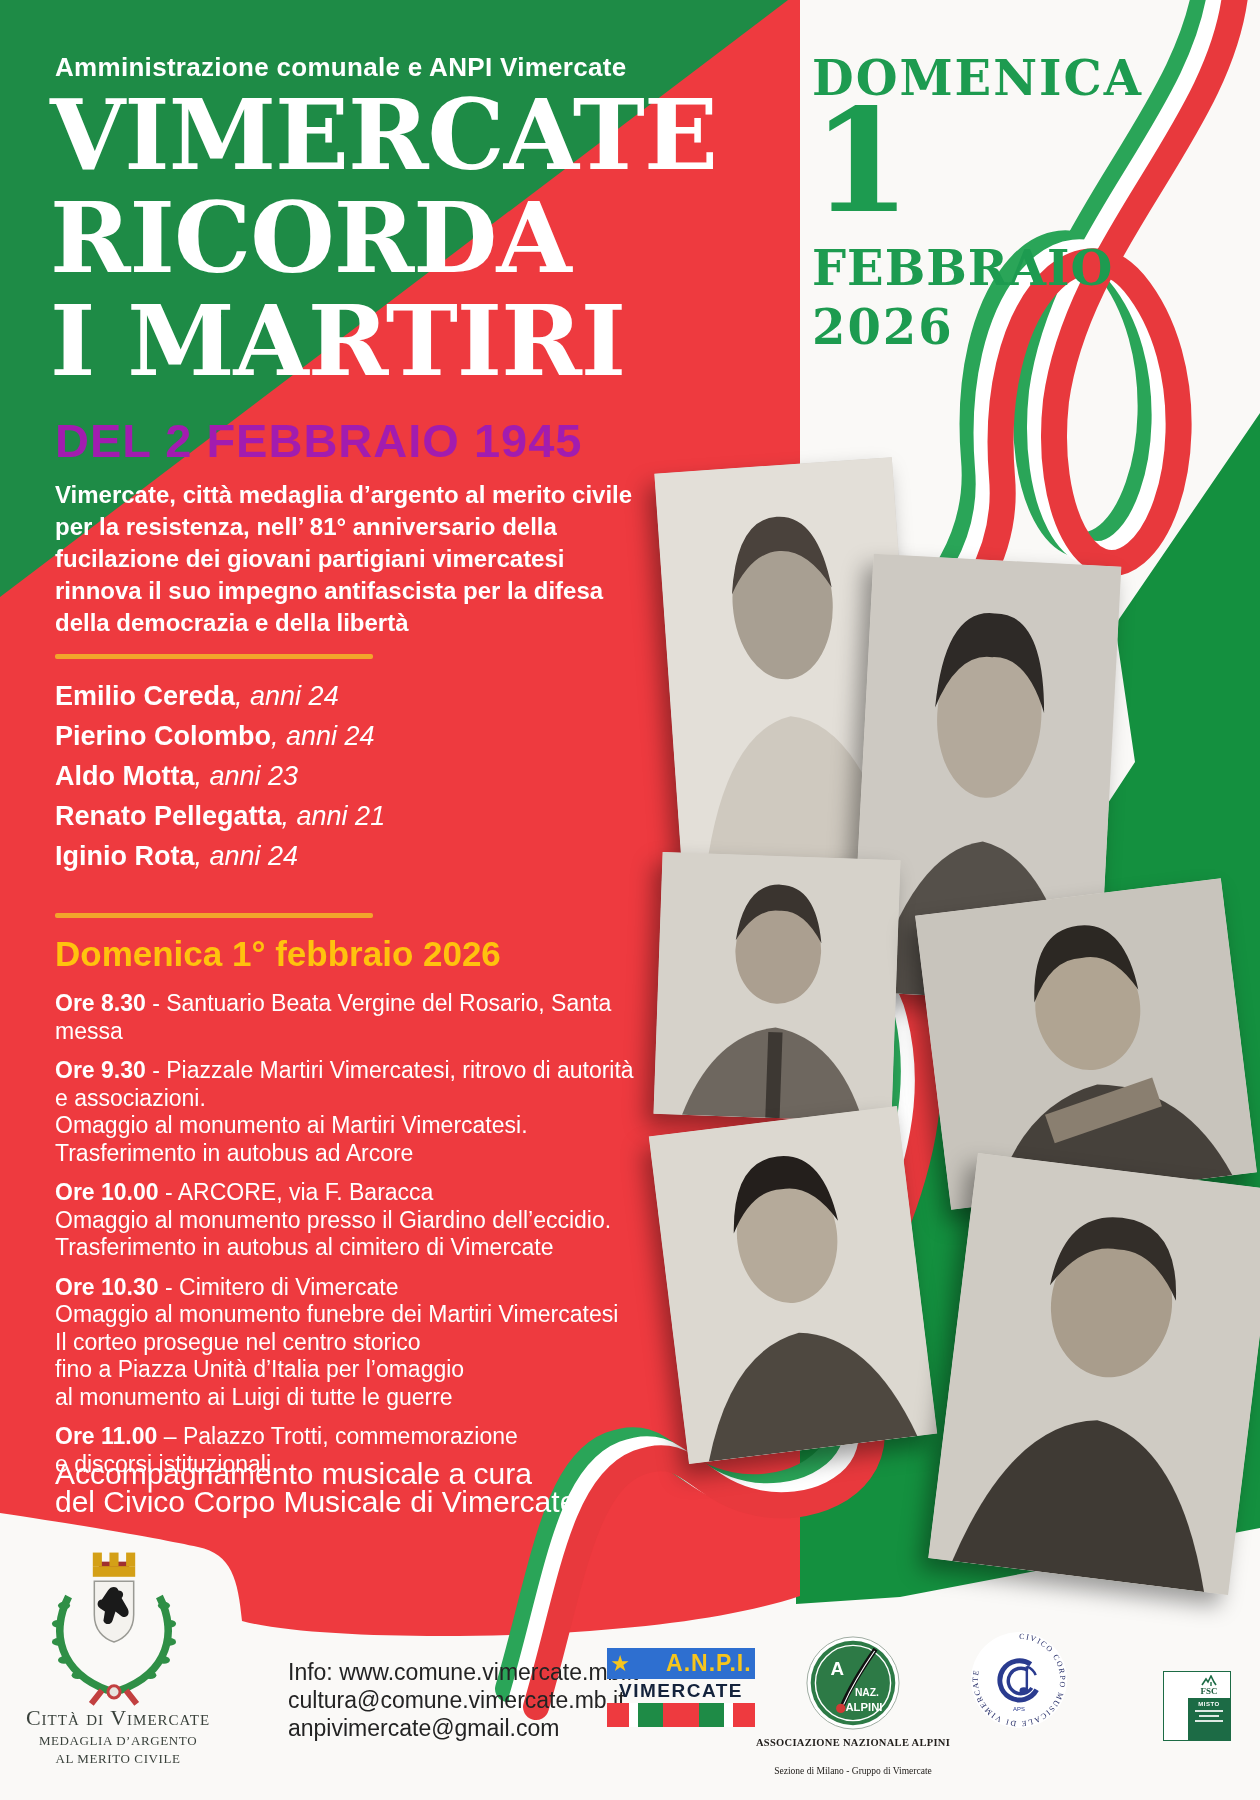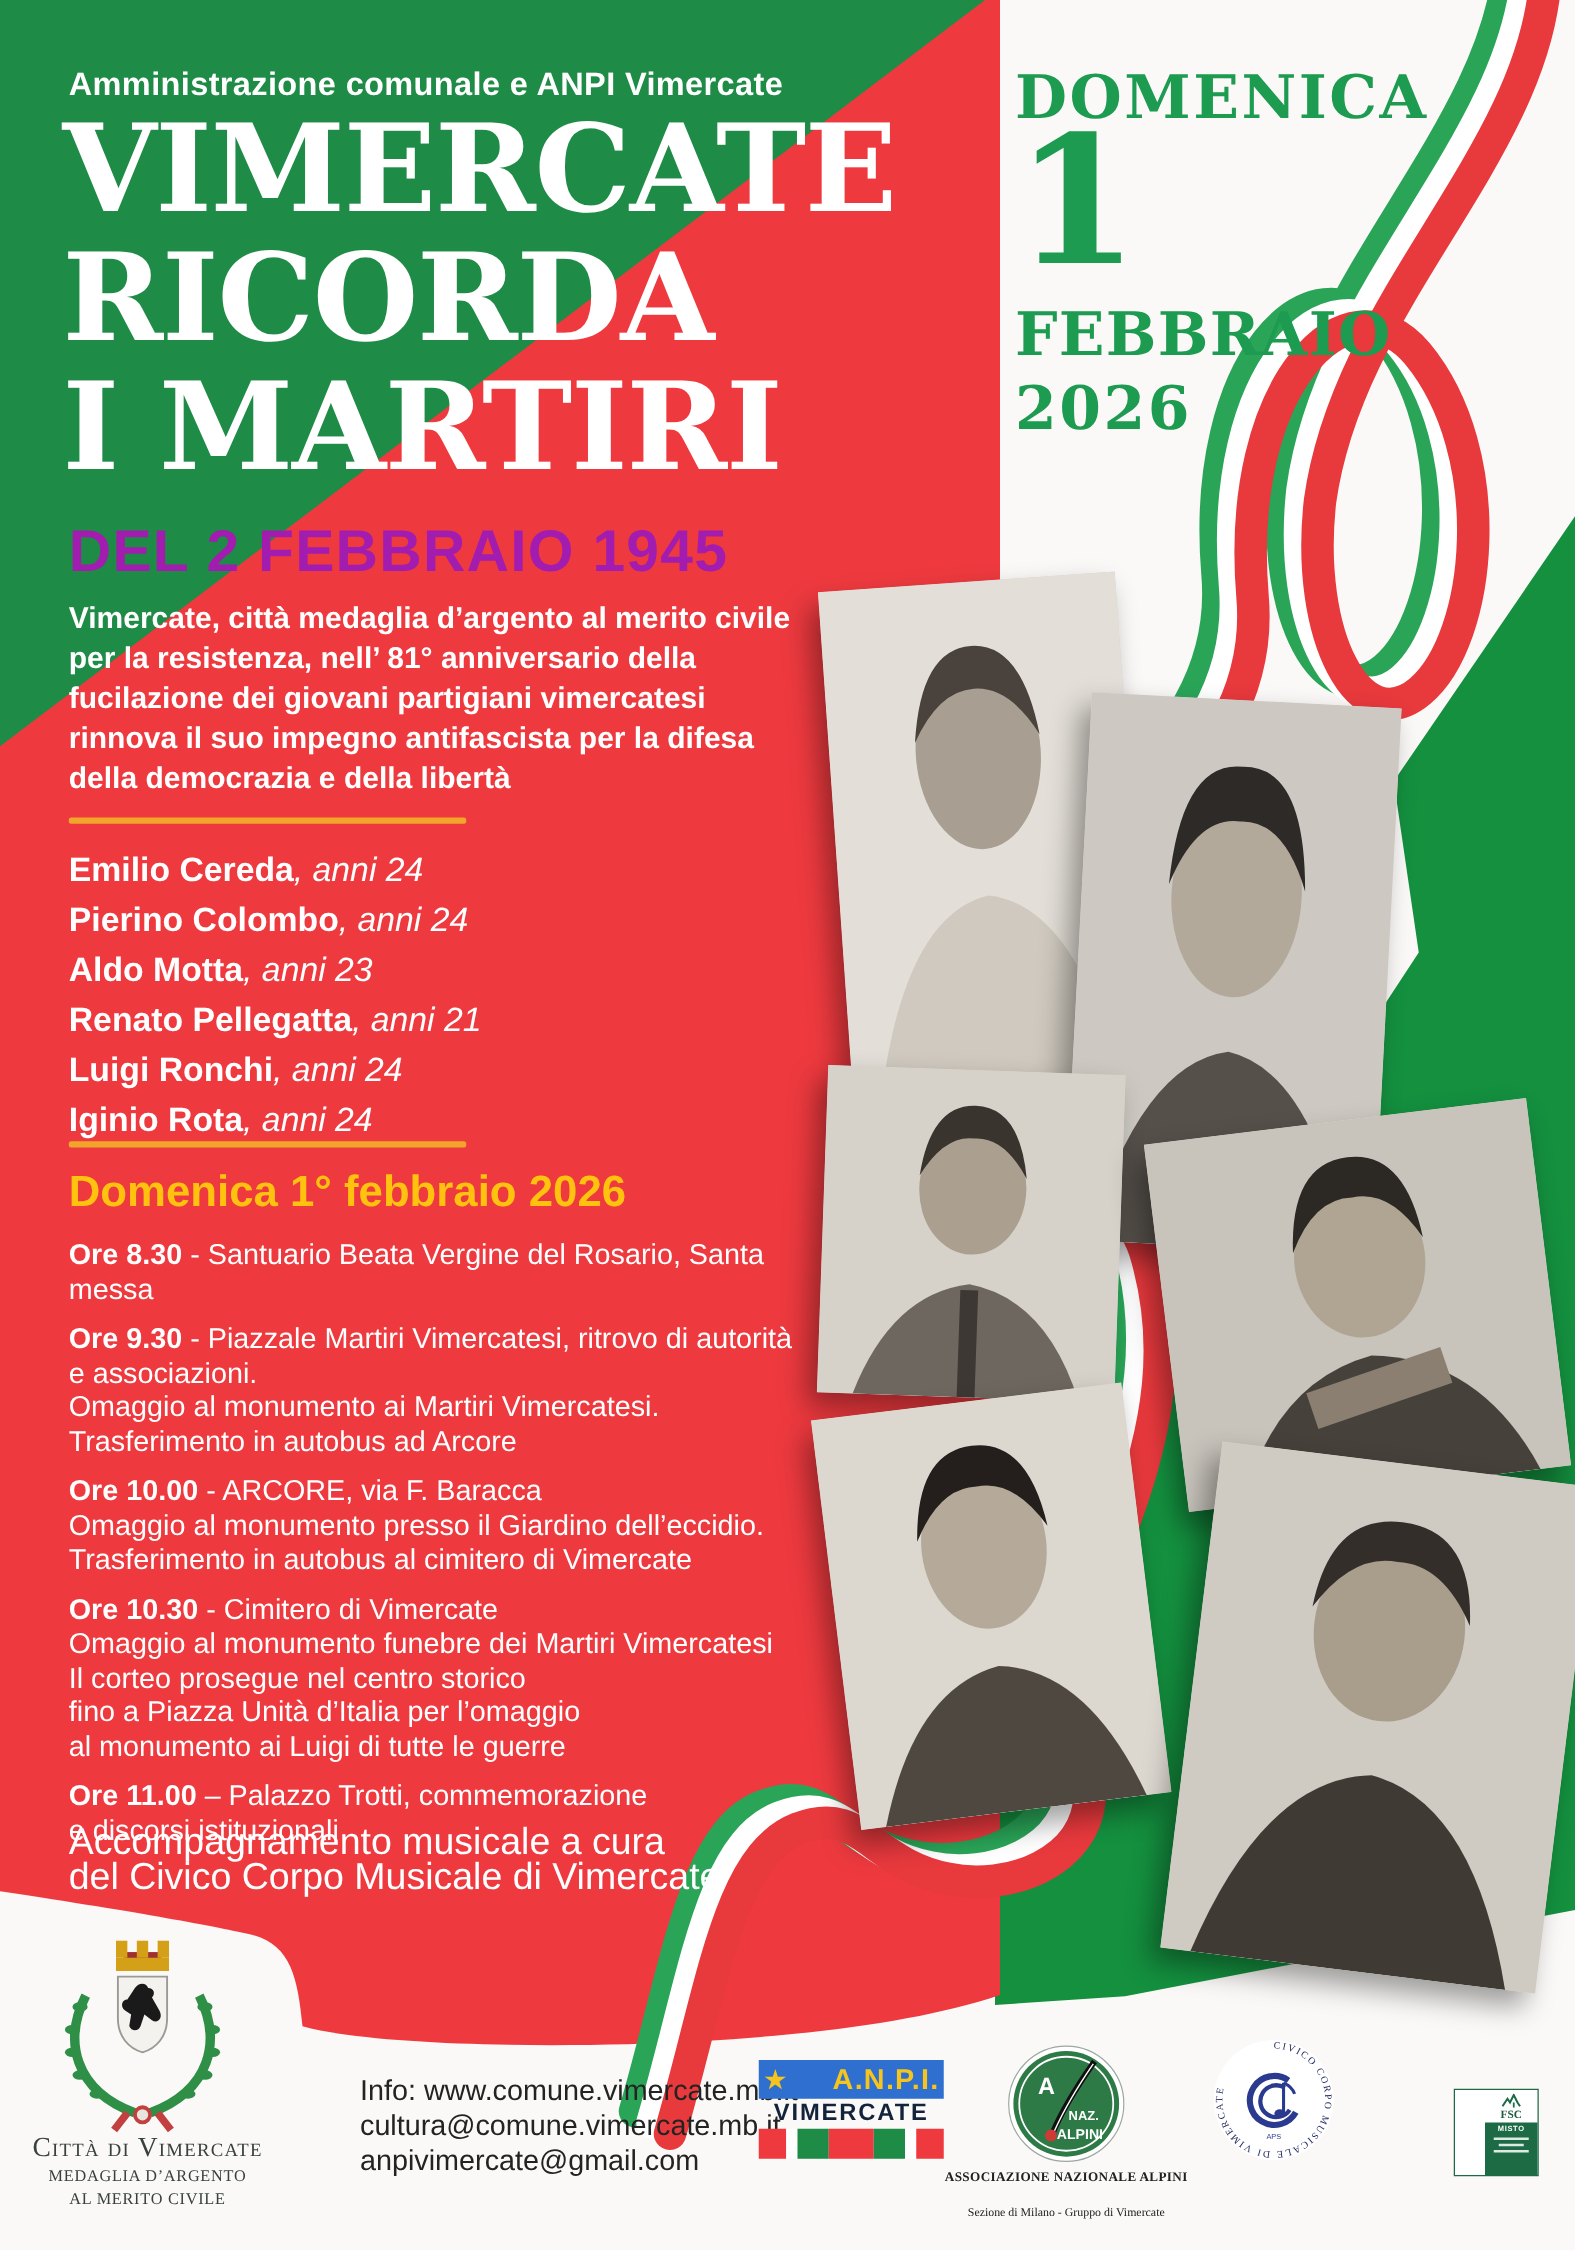--- a/index.html
+++ b/index.html
@@ -112,21 +112,20 @@
     <div>della democrazia e della libertà</div>
   </div>
 
   <div class="abs rule" style="top:654px;"></div>
 
   <div class="abs martyrs">
     <div><b>Emilio Cereda</b><span class="age">, anni 24</span></div>
     <div><b>Pierino Colombo</b><span class="age">, anni 24</span></div>
     <div><b>Aldo Motta</b><span class="age">, anni 23</span></div>
     <div><b>Renato Pellegatta</b><span class="age">, anni 21</span></div>
-    <div><b>Luigi Ronchi</b><span class="age">, anni 24</span></div>
     <div><b>Iginio Rota</b><span class="age">, anni 24</span></div>
   </div>
 
   <div class="abs rule" style="top:913px;"></div>
 
   <div class="abs prog-head">Domenica 1° febbraio 2026</div>
 
   <div class="abs program">
     <div class="entry">
       <div><b>Ore 8.30</b><span> - Santuario Beata Vergine del Rosario, Santa messa</span></div>

